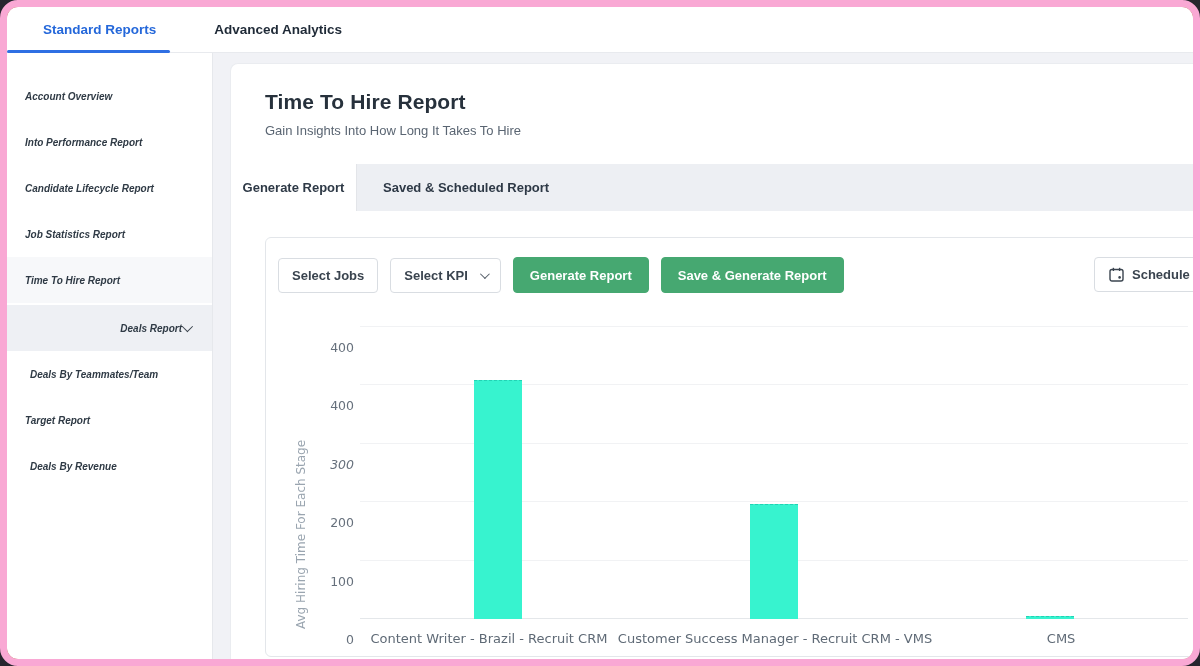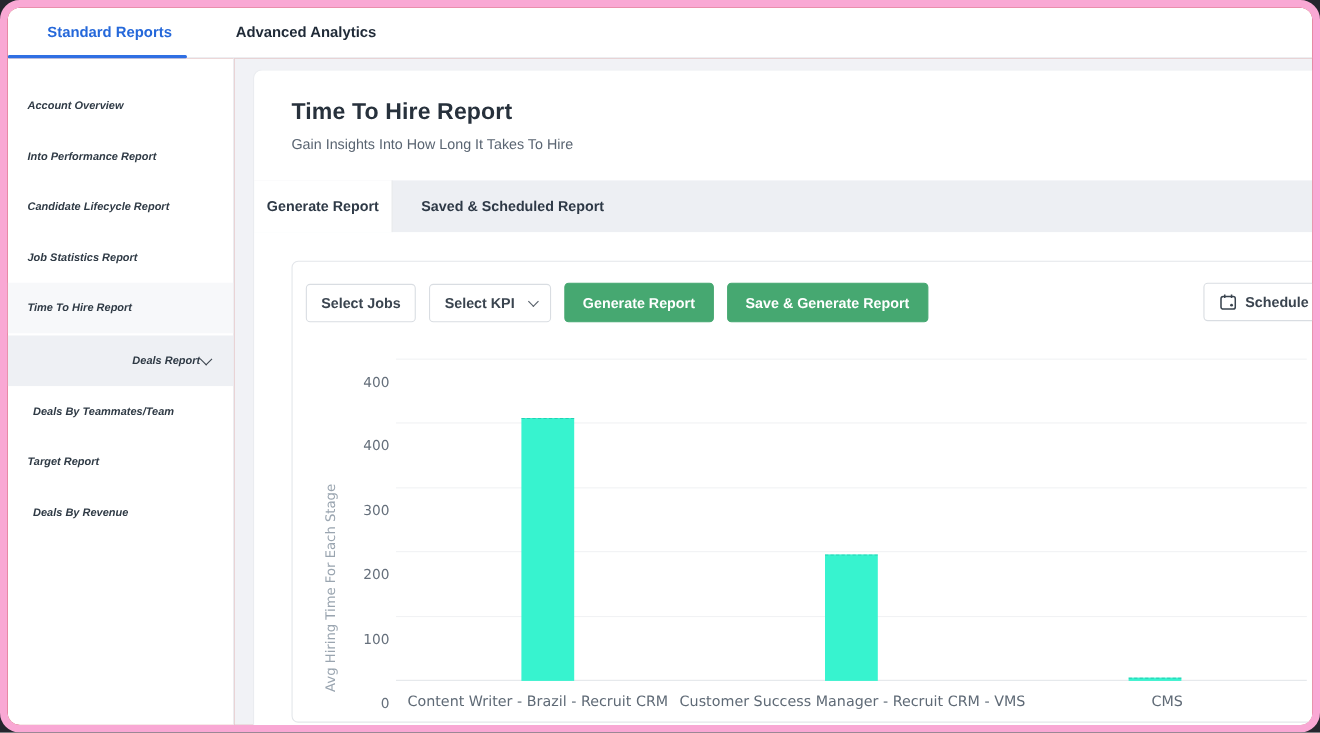--- a/index.html
+++ b/index.html
@@ -196,21 +196,21 @@
             </span>
             <span>Schedule Report</span>
           </div>
 
           <div class="chart">
             <div class="y-axis-title">Avg Hiring Time For Each Stage</div>
             <div class="y-ticks">
                 <div class="ytick" style="bottom: calc(0% - 10px);">0</div>
                 <div class="ytick" style="bottom: calc(20% - 10px);">100</div>
                 <div class="ytick" style="bottom: calc(40% - 10px);">200</div>
-                <div class="ytick" style="bottom: calc(60% - 10px);">300</div>
+                <div class="ytick" style="bottom: calc(60% - 10px); font-style: italic;">300</div>
                 <div class="ytick" style="bottom: calc(80% - 10px);">400</div>
                 <div class="ytick" style="bottom: calc(100% - 10px);">400</div>
               </div>
             <div class="plot">
               <div class="gridline zero" style="bottom: 0%;"></div>
                 <div class="gridline" style="bottom: 20%;"></div>
                 <div class="gridline" style="bottom: 40%;"></div>
                 <div class="gridline" style="bottom: 60%;"></div>
                 <div class="gridline" style="bottom: 80%;"></div>
                 <div class="gridline" style="bottom: 100%;"></div>

